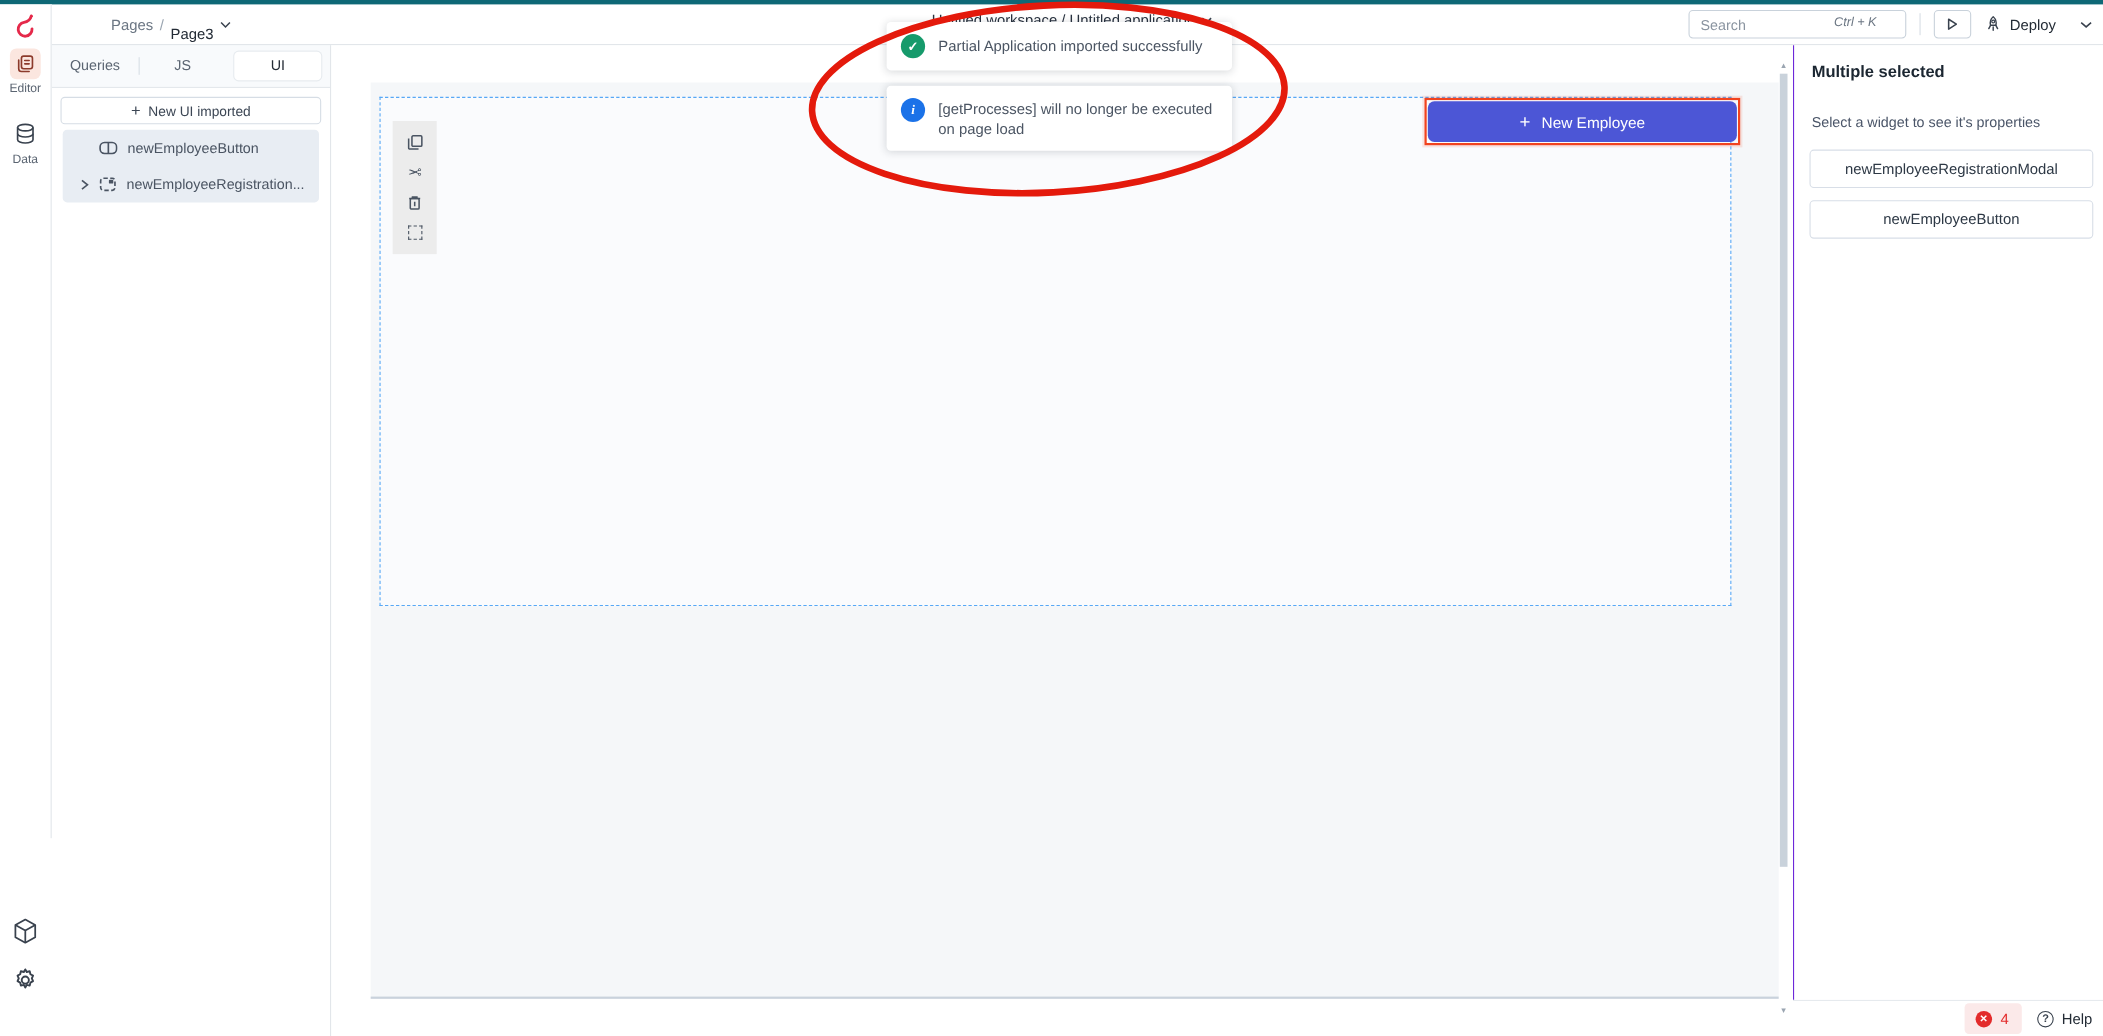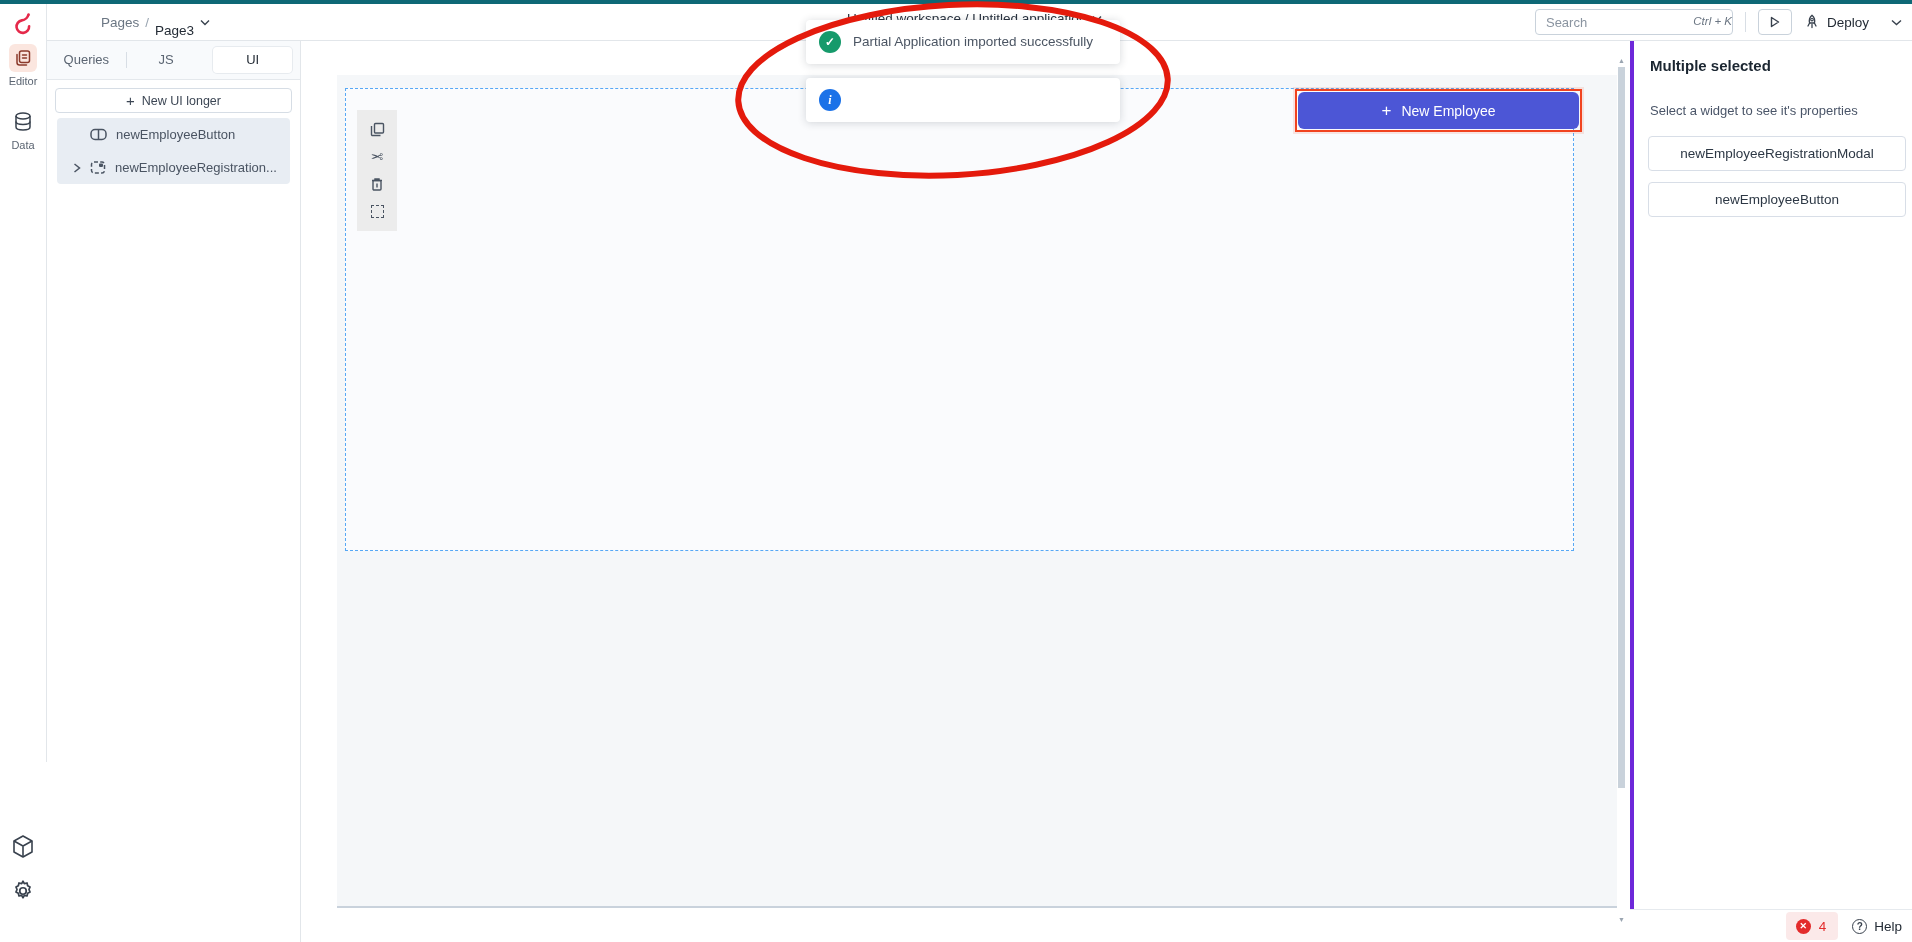--- a/index.html
+++ b/index.html
@@ -14,21 +14,21 @@
   .topbar { position:absolute; left:47px; top:4px; width:1865px; height:37px; background:#fff; border-bottom:1px solid #e2e6ea; z-index:4; }
   .breadcrumb { position:absolute; left:14px; top:0; height:36px; display:flex; align-items:center; gap:6px; font-size:13.5px; }
   .crumb-pages { color:#6b7683; cursor:pointer;margin-left:40px; }
   .crumb-sep { color:#9aa5b1; }
   .crumb-page { color:#232b35; font-weight:500;margin-top:16px; }
   .center-title { position:absolute; left:800px; top:7px; display:flex; align-items:center; gap:6px; font-size:13.5px; color:#2a3340; z-index:1; white-space:nowrap; }
   .topbar-right { position:absolute; right:10px; top:5px; height:26px; display:flex; align-items:center; gap:12px; }
   .searchbox { position:relative; width:198px; height:26px; }
   .searchbox input { width:198px; height:26px; border:1px solid #c9d2db; border-radius:4px; padding:0 62px 0 10px; font-size:13px; font-family:"Liberation Sans",sans-serif; color:#39424e; outline:none; background:#fff; }
   .searchbox input::placeholder { color:#8a94a0; }
-  .search-shortcut { position:absolute; right:1px; top:6px; font-size:11.5px; font-style:italic; color:#6b7683; pointer-events:none; }
+  .search-shortcut { position:absolute; right:27px; top:6px; font-size:11.5px; font-style:italic; color:#6b7683; pointer-events:none; }
   .tb-divider { width:1px; height:20px; background:#d8dee5; }
   .play-btn { width:34px; height:26px; border:1px solid #c9d2db; border-radius:4px; background:#fff; display:flex; align-items:center; justify-content:center; cursor:pointer; }
   .deploy { display:flex; align-items:center; gap:7px; cursor:pointer; }
   .deploy-label { font-size:13.5px; color:#232b35; }
   .deploy-caret { margin-left:10px; display:flex; align-items:center; cursor:pointer; }
 
   
   .rail { position:absolute; left:0; top:4px; width:47px; height:758px; background:#fff; border-right:1px solid #e2e6ea; z-index:6; }
   .logo { position:absolute; left:10px; top:6px; width:26px; height:26px; cursor:pointer; }
   .rail-item { position:absolute; left:0; width:46px; display:flex; flex-direction:column; align-items:center; gap:3px; cursor:pointer; }
@@ -59,21 +59,21 @@
   .ne-selection { position:absolute; left:949px; top:0px; width:287px; height:43px; border:2px solid #f1431f; box-shadow:0 0 0 2px rgba(241,67,31,0.12); display:flex; align-items:center; justify-content:center; }
   .ne-button { width:281px; height:37px; background:#4c56d6; border-radius:6px; color:#fff; display:flex; align-items:center; justify-content:center; gap:10px; font-size:14px; font-weight:500; cursor:pointer; }
   .ne-plus { font-size:17px; font-weight:400; line-height:1; }
 
   
   .scrollbar { position:absolute; left:1617px; top:41px; width:10px; height:897px; background:#fff; z-index:2; }
   .sb-thumb { position:absolute; left:1px; top:26px; width:7px; height:721px; background:#c9d2db; border-radius:0px; cursor:pointer; }
   .sb-arrow { position:absolute; left:1px; width:7px; height:6px; color:#9aa5b1; font-size:7px; line-height:6px; text-align:center; }
 
   
-  .right-panel { position:absolute; left:1630px; top:41px; width:282px; height:868px; background:#fff; border-left:4px solid #6d28d9; z-index:3; }
+  .right-panel { position:absolute; left:1630px; top:41px; width:282px; height:868px; background:#fff; border-left:1px solid #6d28d9; z-index:3; }
   .rp-title { position:absolute; left:16px; top:16px; font-size:15px; font-weight:600; color:#1b2631; }
   .rp-subtitle { position:absolute; left:16px; top:62px; font-size:13px; color:#4a5568; }
   .rp-widget-btn { position:absolute; left:14px; width:258px; height:35px; background:#fff; border:1px solid #d8dee7; border-radius:4px; display:flex; align-items:center; justify-content:center; font-size:13.5px; color:#2d3845; cursor:pointer; }
 
   
   .statusbar { position:absolute; left:1630px; top:909px; width:282px; height:33px; background:#fff; border-top:1px solid #e6eaee; z-index:3; display:flex; align-items:center; justify-content:flex-end; gap:14px; padding-right:10px; }
   .error-pill { height:28px; background:#fbe9e9; border-radius:4px; display:flex; align-items:center; gap:8px; padding:0 12px 0 10px; cursor:pointer; }
   .error-circle { width:15px; height:15px; border-radius:50%; background:#e32b2b; color:#fff; font-size:9px; line-height:15px; text-align:center; font-weight:700; }
   .error-count { font-size:13.5px; color:#e32b2b; }
   .help-item { display:flex; align-items:center; gap:7px; cursor:pointer; }
@@ -193,21 +193,21 @@
 
   <div class="left-panel">
     <div class="lp-tabs">
       <div class="lp-tab">Queries</div>
       <div class="lp-tab-sep"></div>
       <div class="lp-tab">JS</div>
       <div class="lp-tab active">UI</div>
     </div>
     <div class="new-ui-btn">
       <span style="font-size:15px;line-height:1;color:#3c4654;">+</span>
-      <span>New UI longer</span>
+      <span>New UI imported</span>
     </div>
     <div class="widget-list">
       <div class="widget-row no-chev">
         <span class="w-icon">
           <svg width="17" height="13" viewBox="0 0 17 13">
               <rect x="1" y="1.5" width="15" height="10" rx="4" fill="none" stroke="#4a5462" stroke-width="1.5"></rect>
               <line x1="8.5" y1="1.5" x2="8.5" y2="11.5" stroke="#4a5462" stroke-width="1.5"></line>
             </svg>
         </span>
         <span class="w-label">newEmployeeButton</span>
@@ -283,20 +283,21 @@
     </div>
   </div>
 
   <div class="toast-layer">
     <div class="toast" style="top:20px;">
       <span class="toast-icon success">✓</span>
       <span class="toast-msg">Partial Application imported successfully</span>
     </div>
     <div class="toast" style="top:78px;">
       <span class="toast-icon info">i</span>
+      <span class="toast-msg">[getProcesses] will no longer be executed on page load</span>
     </div>
   </div>
 
   <div class="annotation">
     <svg width="444" height="182" viewBox="0 0 444 182">
       <ellipse cx="222" cy="90" rx="215" ry="85" fill="none" stroke="#e41a0c" stroke-width="6" transform="rotate(-3 222 90)"></ellipse>
     </svg>
   </div>
 
 </div>

